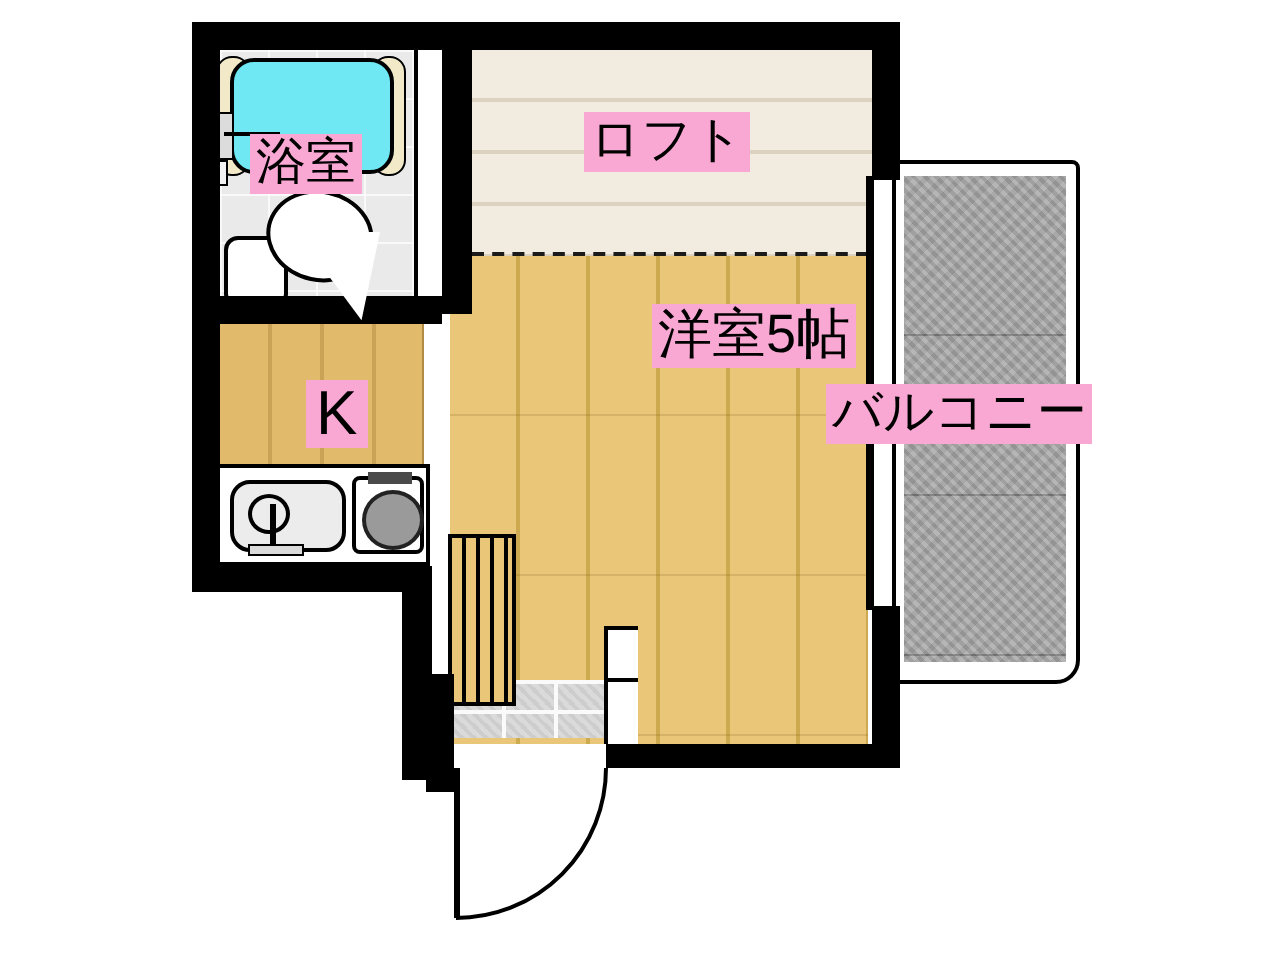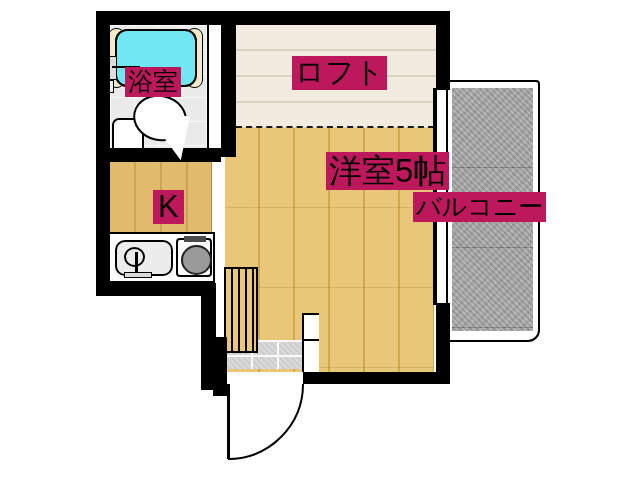--- a/index.html
+++ b/index.html
@@ -100,27 +100,27 @@
   .balcony-deck{
     left:452px;top:88px;width:81px;height:243px;z-index:3;
     background-color:var(--balcony,#a9a9a9);
     background-image:
       repeating-linear-gradient(45deg,rgba(255,255,255,.10) 0 2px,rgba(0,0,0,.08) 2px 4px),
       repeating-linear-gradient(-45deg,rgba(255,255,255,.06) 0 3px,rgba(0,0,0,.06) 3px 6px),
       repeating-linear-gradient(180deg,transparent 0 79px,rgba(0,0,0,.25) 79px 80px);
   }
   
   .label{
-    position:absolute;z-index:9;background:#be185d;color:#000;
+    position:absolute;z-index:9;background:#f9a8d4;color:#000;
     padding:1px 3px;line-height:1.1;white-space:nowrap;
     font-family:"Liberation Sans","DejaVu Sans",sans-serif;
   }
   .label-bath{left:125px;top:67px;font-size:25px;}
-  .label-loft{left:292px;top:56px;font-size:29px;}
-  .label-room{left:326px;top:152px;font-size:33px;}
+  .label-loft{left:292px;top:56px;font-size:25px;}
+  .label-room{left:326px;top:152px;font-size:27px;}
   .label-balcony{left:413px;top:192px;font-size:25px;}
   .label-k{left:153px;top:190px;font-size:31px;padding:0 5px;}
 </style>
 </head>
 <body>
 
 <div id="stage">
 
   <div class="abs bath-floor"></div>
   <div class="abs loft-floor"></div>

